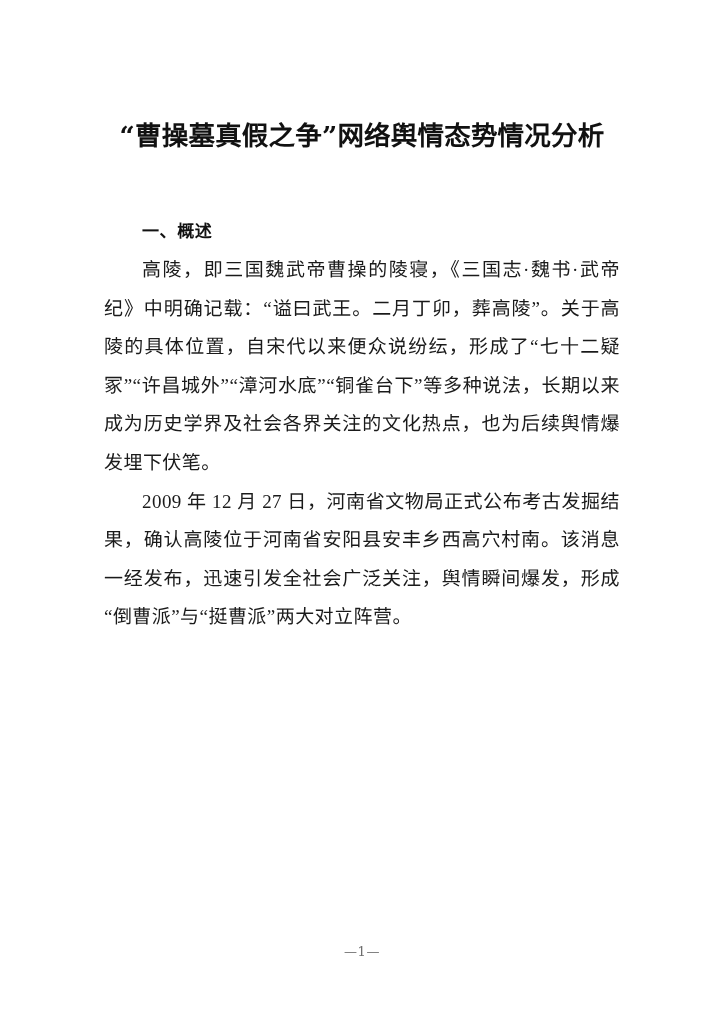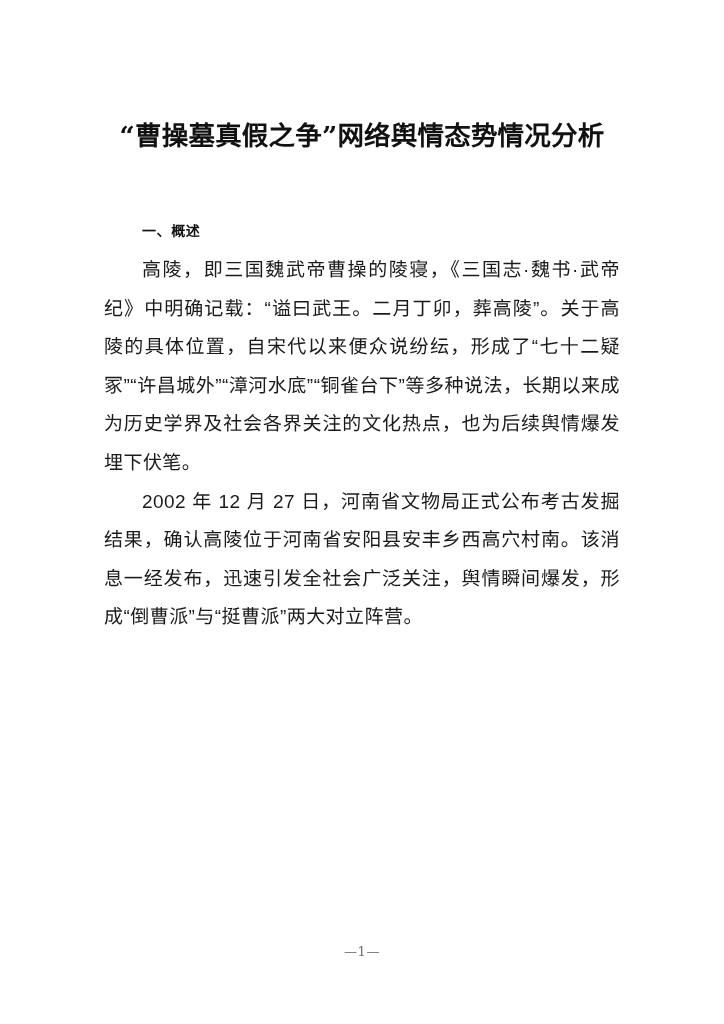--- a/index.html
+++ b/index.html
@@ -40,30 +40,30 @@
   .body-block {
     position: absolute;
     left: 104px;
     top: 212px;
     width: 516px;
   }
 
   .section-heading {
     font-family: "DejaVu Serif", "Liberation Serif", serif;
     font-weight: 700;
-    font-size: 14px;
+    font-size: 17px;
     line-height: 39px;
     color: #121212;
     text-indent: 38px;
     margin: 0 0 0 0;
     letter-spacing: 0.6px;
   }
 
   .para {
-    font-family: Liberation Sans, sans-serif;
+    font-family: Liberation Serif, serif;
     font-size: 19px;
     line-height: 38.6px;
     color: #1a1a1a;
     margin: 0;
     text-indent: 38px;
     text-align: justify;
     text-justify: inter-character;
     letter-spacing: 0.45px;
     word-break: break-all;
   }
@@ -87,20 +87,20 @@
 <div class="page">
 
   <h1 class="doc-title">“曹操墓真假之争”网络舆情态势情况分析</h1>
 
   <div class="body-block">
 
     <h2 class="section-heading">一、概述</h2>
 
     <p class="para">高陵，即三国魏武帝曹操的陵寝，《三国志·魏书·武帝纪》中明确记载：“谥曰武王。二月丁卯，葬高陵”。关于高陵的具体位置，自宋代以来便众说纷纭，形成了“七十二疑冢”“许昌城外”“漳河水底”“铜雀台下”等多种说法，长期以来成为历史学界及社会各界关注的文化热点，也为后续舆情爆发埋下伏笔。</p>
 
-    <p class="para">2002 年 12 月 27 日，河南省文物局正式公布考古发掘结果，确认高陵位于河南省安阳县安丰乡西高穴村南。该消息一经发布，迅速引发全社会广泛关注，舆情瞬间爆发，形成“倒曹派”与“挺曹派”两大对立阵营。</p>
+    <p class="para">2009 年 12 月 27 日，河南省文物局正式公布考古发掘结果，确认高陵位于河南省安阳县安丰乡西高穴村南。该消息一经发布，迅速引发全社会广泛关注，舆情瞬间爆发，形成“倒曹派”与“挺曹派”两大对立阵营。</p>
 
 
   </div>
 
   <div class="page-number">—1—</div>
 
 </div>
 
 </body></html>

